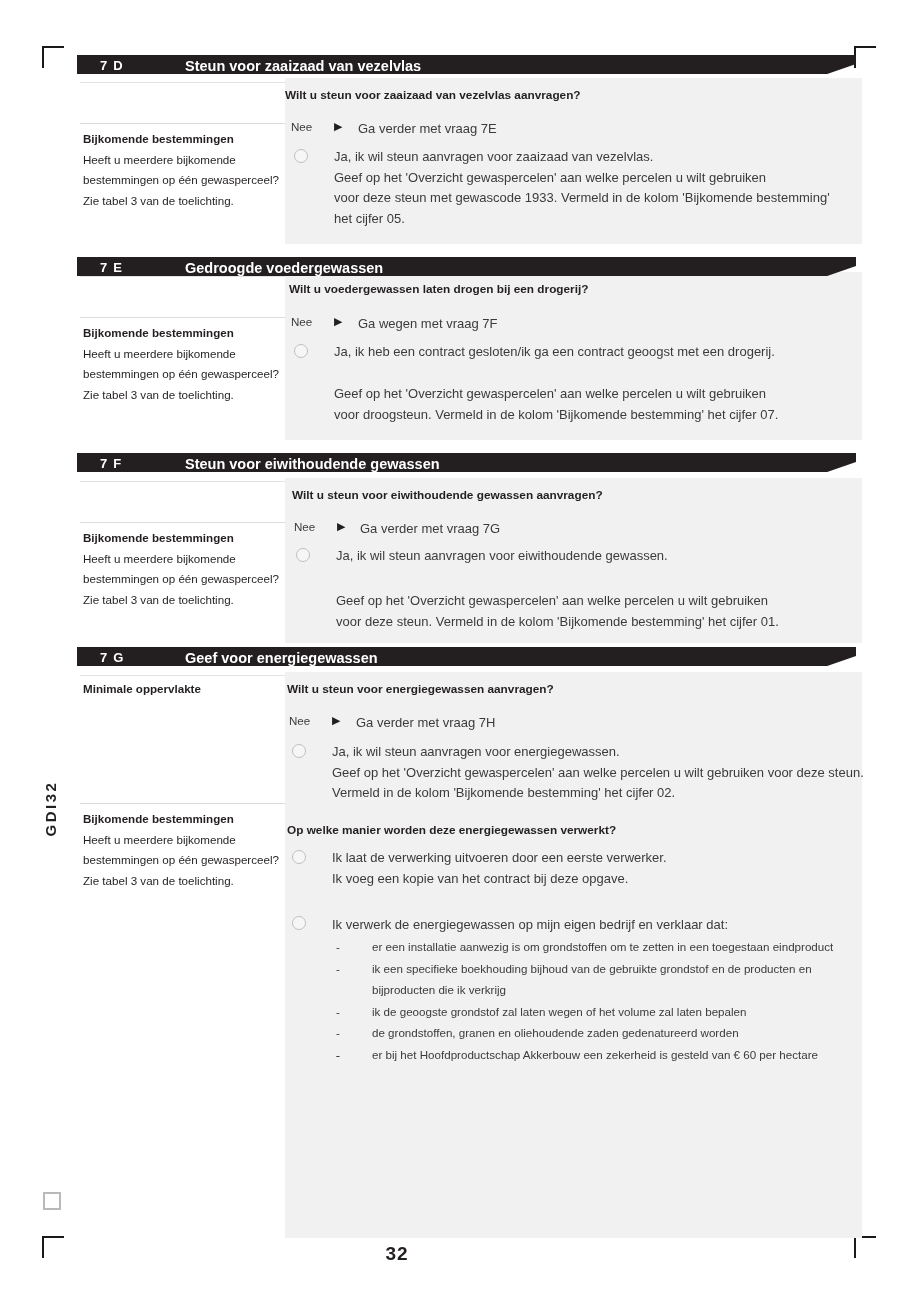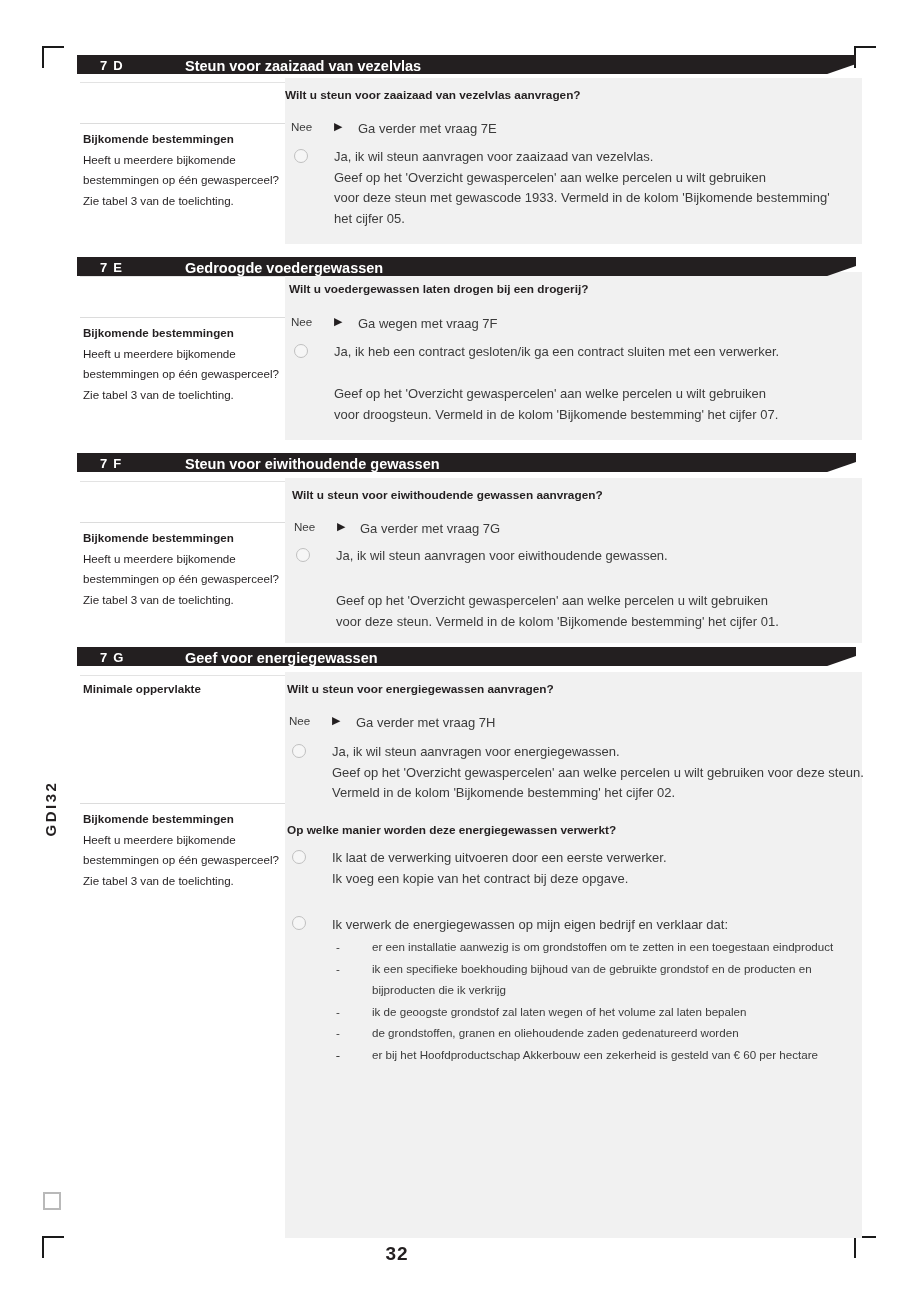--- a/index.html
+++ b/index.html
@@ -252,21 +252,21 @@
 <div class="note" style="top:323px;">
   <span class="note-head">Bijkomende bestemmingen</span>
   <span class="note-body">Heeft u meerdere bijkomende bestemmingen op één gewasperceel? Zie tabel 3 van de toelichting.</span>
 </div>
 
 <div class="qtext" style="left:289px; top:281px;">Wilt u voedergewassen laten drogen bij een drogerij?</div>
 <div class="nee-label" style="left:291px; top:315px;">Nee</div>
 <div class="arrow" style="left:334px; top:316px;">▶</div>
 <div class="atext" style="left:358px; top:314px;">Ga wegen met vraag 7F</div>
 <div class="radio" style="left:294px; top:344px;"></div>
-<div class="atext" style="left:334px; top:342px; width:510px;">Ja, ik heb een contract gesloten/ik ga een contract sluiten met een verwerker.</div>
+<div class="atext" style="left:334px; top:342px; width:510px;">Ja, ik heb een contract gesloten/ik ga een contract geoogst met een drogerij.</div>
 <div class="atext" style="left:334px; top:384px; width:510px;">Geef op het 'Overzicht gewaspercelen' aan welke percelen u wilt gebruiken
 voor droogsteun. Vermeld in de kolom 'Bijkomende bestemming' het cijfer 07.</div>
 
 <div class="bar" style="top:453px;">
   <span class="code">7 F</span>
   <span class="title">Steun voor eiwithoudende gewassen</span>
 </div>
 <div class="underline-rule" style="top:481px;"></div>
 <div class="note-divider" style="top:522px;"></div>
 <div class="note" style="top:528px;">

